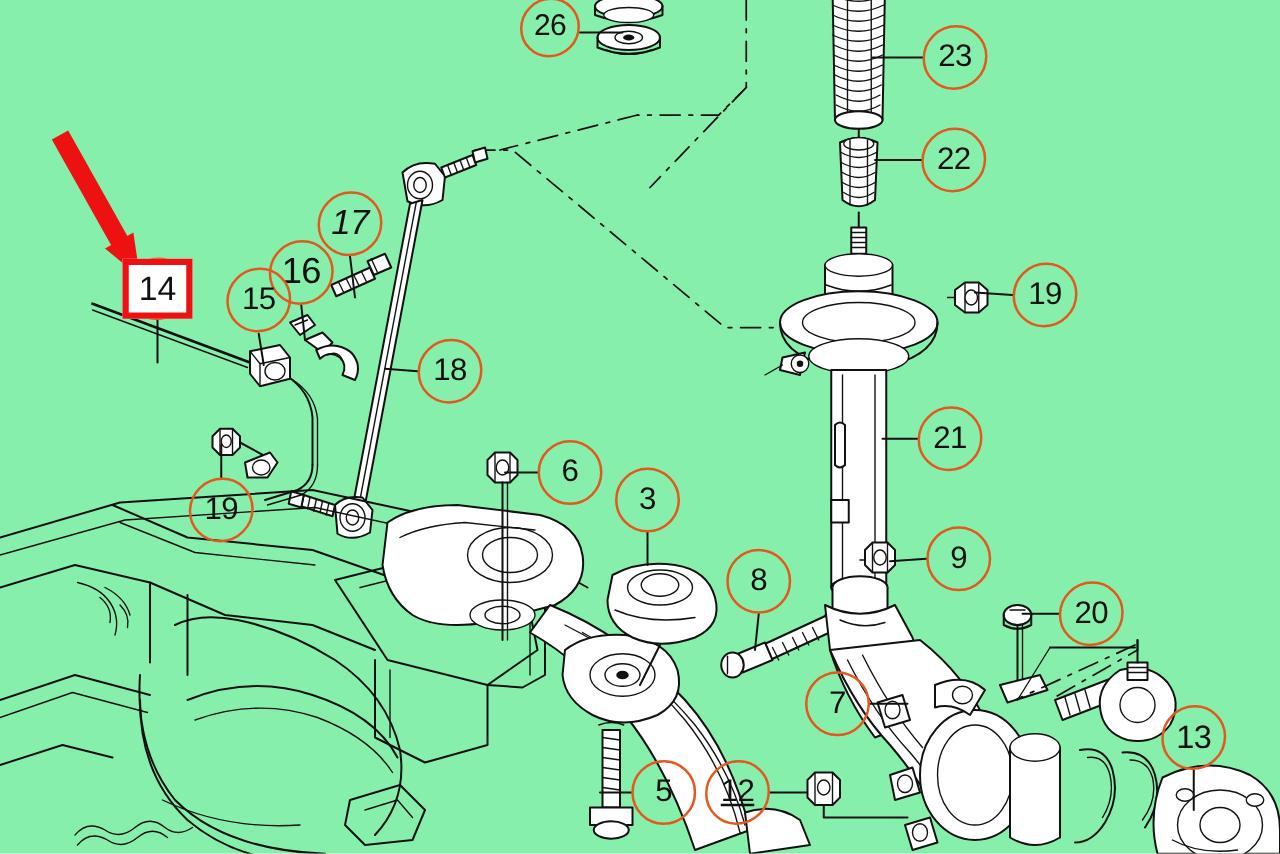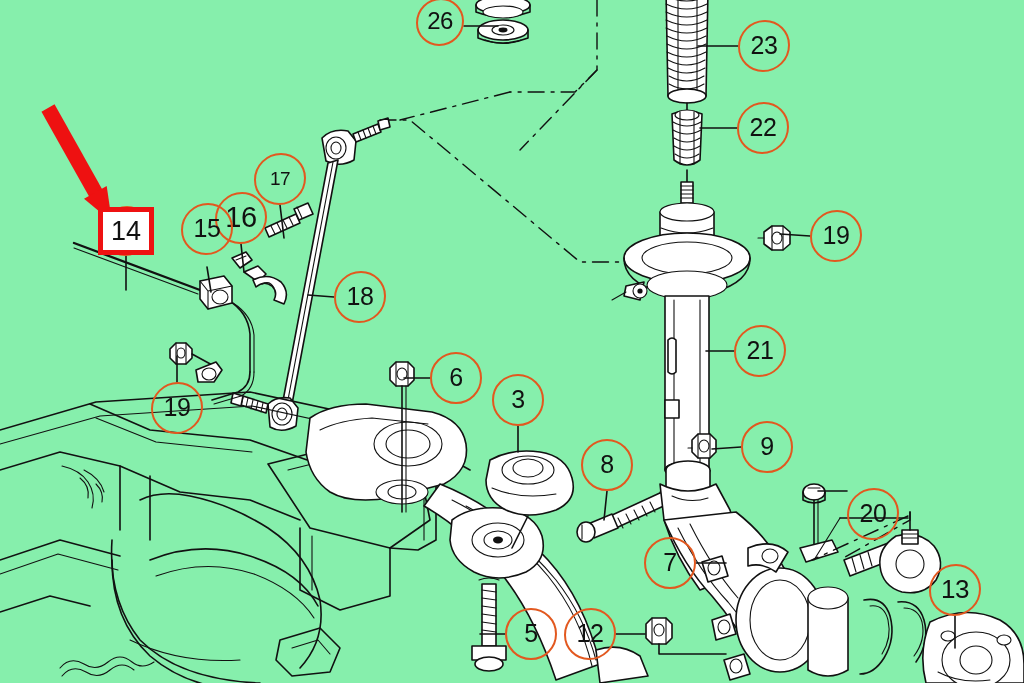--- a/index.html
+++ b/index.html
@@ -436,60 +436,60 @@
       </div>
       <div class="callout" style="left: 737px; top: 102px; width: 52px; height: 52px; font-size: 25px; border-color: rgb(226, 88, 31); border-radius: 52% 48%; align-items: center;">
         <span>22</span>
       </div>
       <div class="callout" style="left: 810px; top: 210px; width: 52px; height: 52px; font-size: 25px; border-color: rgb(226, 88, 31); border-radius: 52% 48%;">
         <span>19</span>
       </div>
       <div class="callout" style="left: 734px; top: 325px; width: 52px; height: 52px; font-size: 25px; border-color: rgb(226, 88, 31); border-radius: 52% 48%;">
         <span>21</span>
       </div>
-      <div class="callout" style="left: 254px; top: 153px; width: 52px; height: 52px; font-size: 19px; border-color: rgb(226, 88, 31); border-radius: 52% 48%;">
+      <div class="callout" style="left: 254px; top: 153px; width: 52px; height: 52px; font-size: 28px; border-color: rgb(226, 88, 31); border-radius: 52% 48%; font-style: italic;">
         <span>17</span>
       </div>
       <div class="callout" style="left: 215px; top: 192px; width: 52px; height: 52px; font-size: 29px; border-color: rgb(226, 88, 31); border-radius: 52% 48%;">
         <span>16</span>
       </div>
-      <div class="callout" style="left: 181px; top: 203px; width: 52px; height: 52px; font-size: 25px; border-color: rgb(226, 88, 31); border-radius: 52% 48%;">
+      <div class="callout" style="left: 181px; top: 214px; width: 52px; height: 52px; font-size: 25px; border-color: rgb(226, 88, 31); border-radius: 52% 48%;">
         <span>15</span>
       </div>
       <div class="callout" style="left: 334px; top: 271px; width: 52px; height: 52px; font-size: 25px; border-color: rgb(226, 88, 31); border-radius: 52% 48%;">
         <span>18</span>
       </div>
       <div class="callout" style="left: 151px; top: 382px; width: 52px; height: 52px; font-size: 25px; border-color: rgb(226, 88, 31); border-radius: 52% 48%;">
         <span>19</span>
       </div>
       <div class="callout" style="left: 430px; top: 352px; width: 52px; height: 52px; font-size: 25px; border-color: rgb(226, 88, 31); border-radius: 50%;">
         <span>6</span>
       </div>
       <div class="callout" style="left: 492px; top: 374px; width: 52px; height: 52px; font-size: 25px; border-color: rgb(226, 88, 31); border-radius: 50%;">
         <span>3</span>
       </div>
       <div class="callout" style="left: 581px; top: 439px; width: 52px; height: 52px; font-size: 25px; border-color: rgb(226, 88, 31); border-radius: 50%;">
         <span>8</span>
       </div>
       <div class="callout" style="left: 741px; top: 421px; width: 52px; height: 52px; font-size: 25px; border-color: rgb(226, 88, 31); border-radius: 50%;">
         <span>9</span>
       </div>
-      <div class="callout" style="left: 847px; top: 488px; width: 52px; height: 52px; font-size: 25px; border-color: rgb(226, 88, 31); border-radius: 52% 48%; justify-content: center;">
+      <div class="callout" style="left: 847px; top: 465px; width: 52px; height: 52px; font-size: 25px; border-color: rgb(226, 88, 31); border-radius: 52% 48%; justify-content: center;">
         <span>20</span>
       </div>
       <div class="callout" style="left: 644px; top: 537px; width: 52px; height: 52px; font-size: 25px; border-color: rgb(226, 88, 31); border-radius: 50%;">
         <span>7</span>
       </div>
       <div class="callout" style="left: 929px; top: 564px; width: 52px; height: 52px; font-size: 26px; border-color: rgb(226, 88, 31); border-radius: 52% 48%;">
         <span>13</span>
       </div>
       <div class="callout" style="left: 505px; top: 608px; width: 52px; height: 52px; font-size: 25px; border-color: rgb(226, 88, 31); border-radius: 50%;">
         <span>5</span>
       </div>
-      <div class="callout" style="left: 564px; top: 608px; width: 52px; height: 52px; font-size: 25px; border-color: rgb(226, 88, 31); border-radius: 52% 48%;">
+      <div class="callout" style="left: 564px; top: 608px; width: 52px; height: 52px; font-size: 25px; border-color: rgb(226, 88, 31); border-radius: 52% 48%; text-decoration: underline;">
         <span>12</span>
       </div>
       <div class="callout" style="left: 101px; top: 206px; width: 50px; height: 50px; font-size: 25px; border-color: rgb(226, 88, 31); border-radius: 52% 48%; z-index: 5;">
         <span>14</span>
       </div>
     </div>
 
   <svg id="anno-layer" viewBox="0 0 1024 683">
     <g id="anno-arrow">
         <line x1="48" y1="108" x2="98.29302681218613" y2="197.58445400920652" stroke="#ee1111" stroke-width="15" stroke-linecap="butt"></line>

